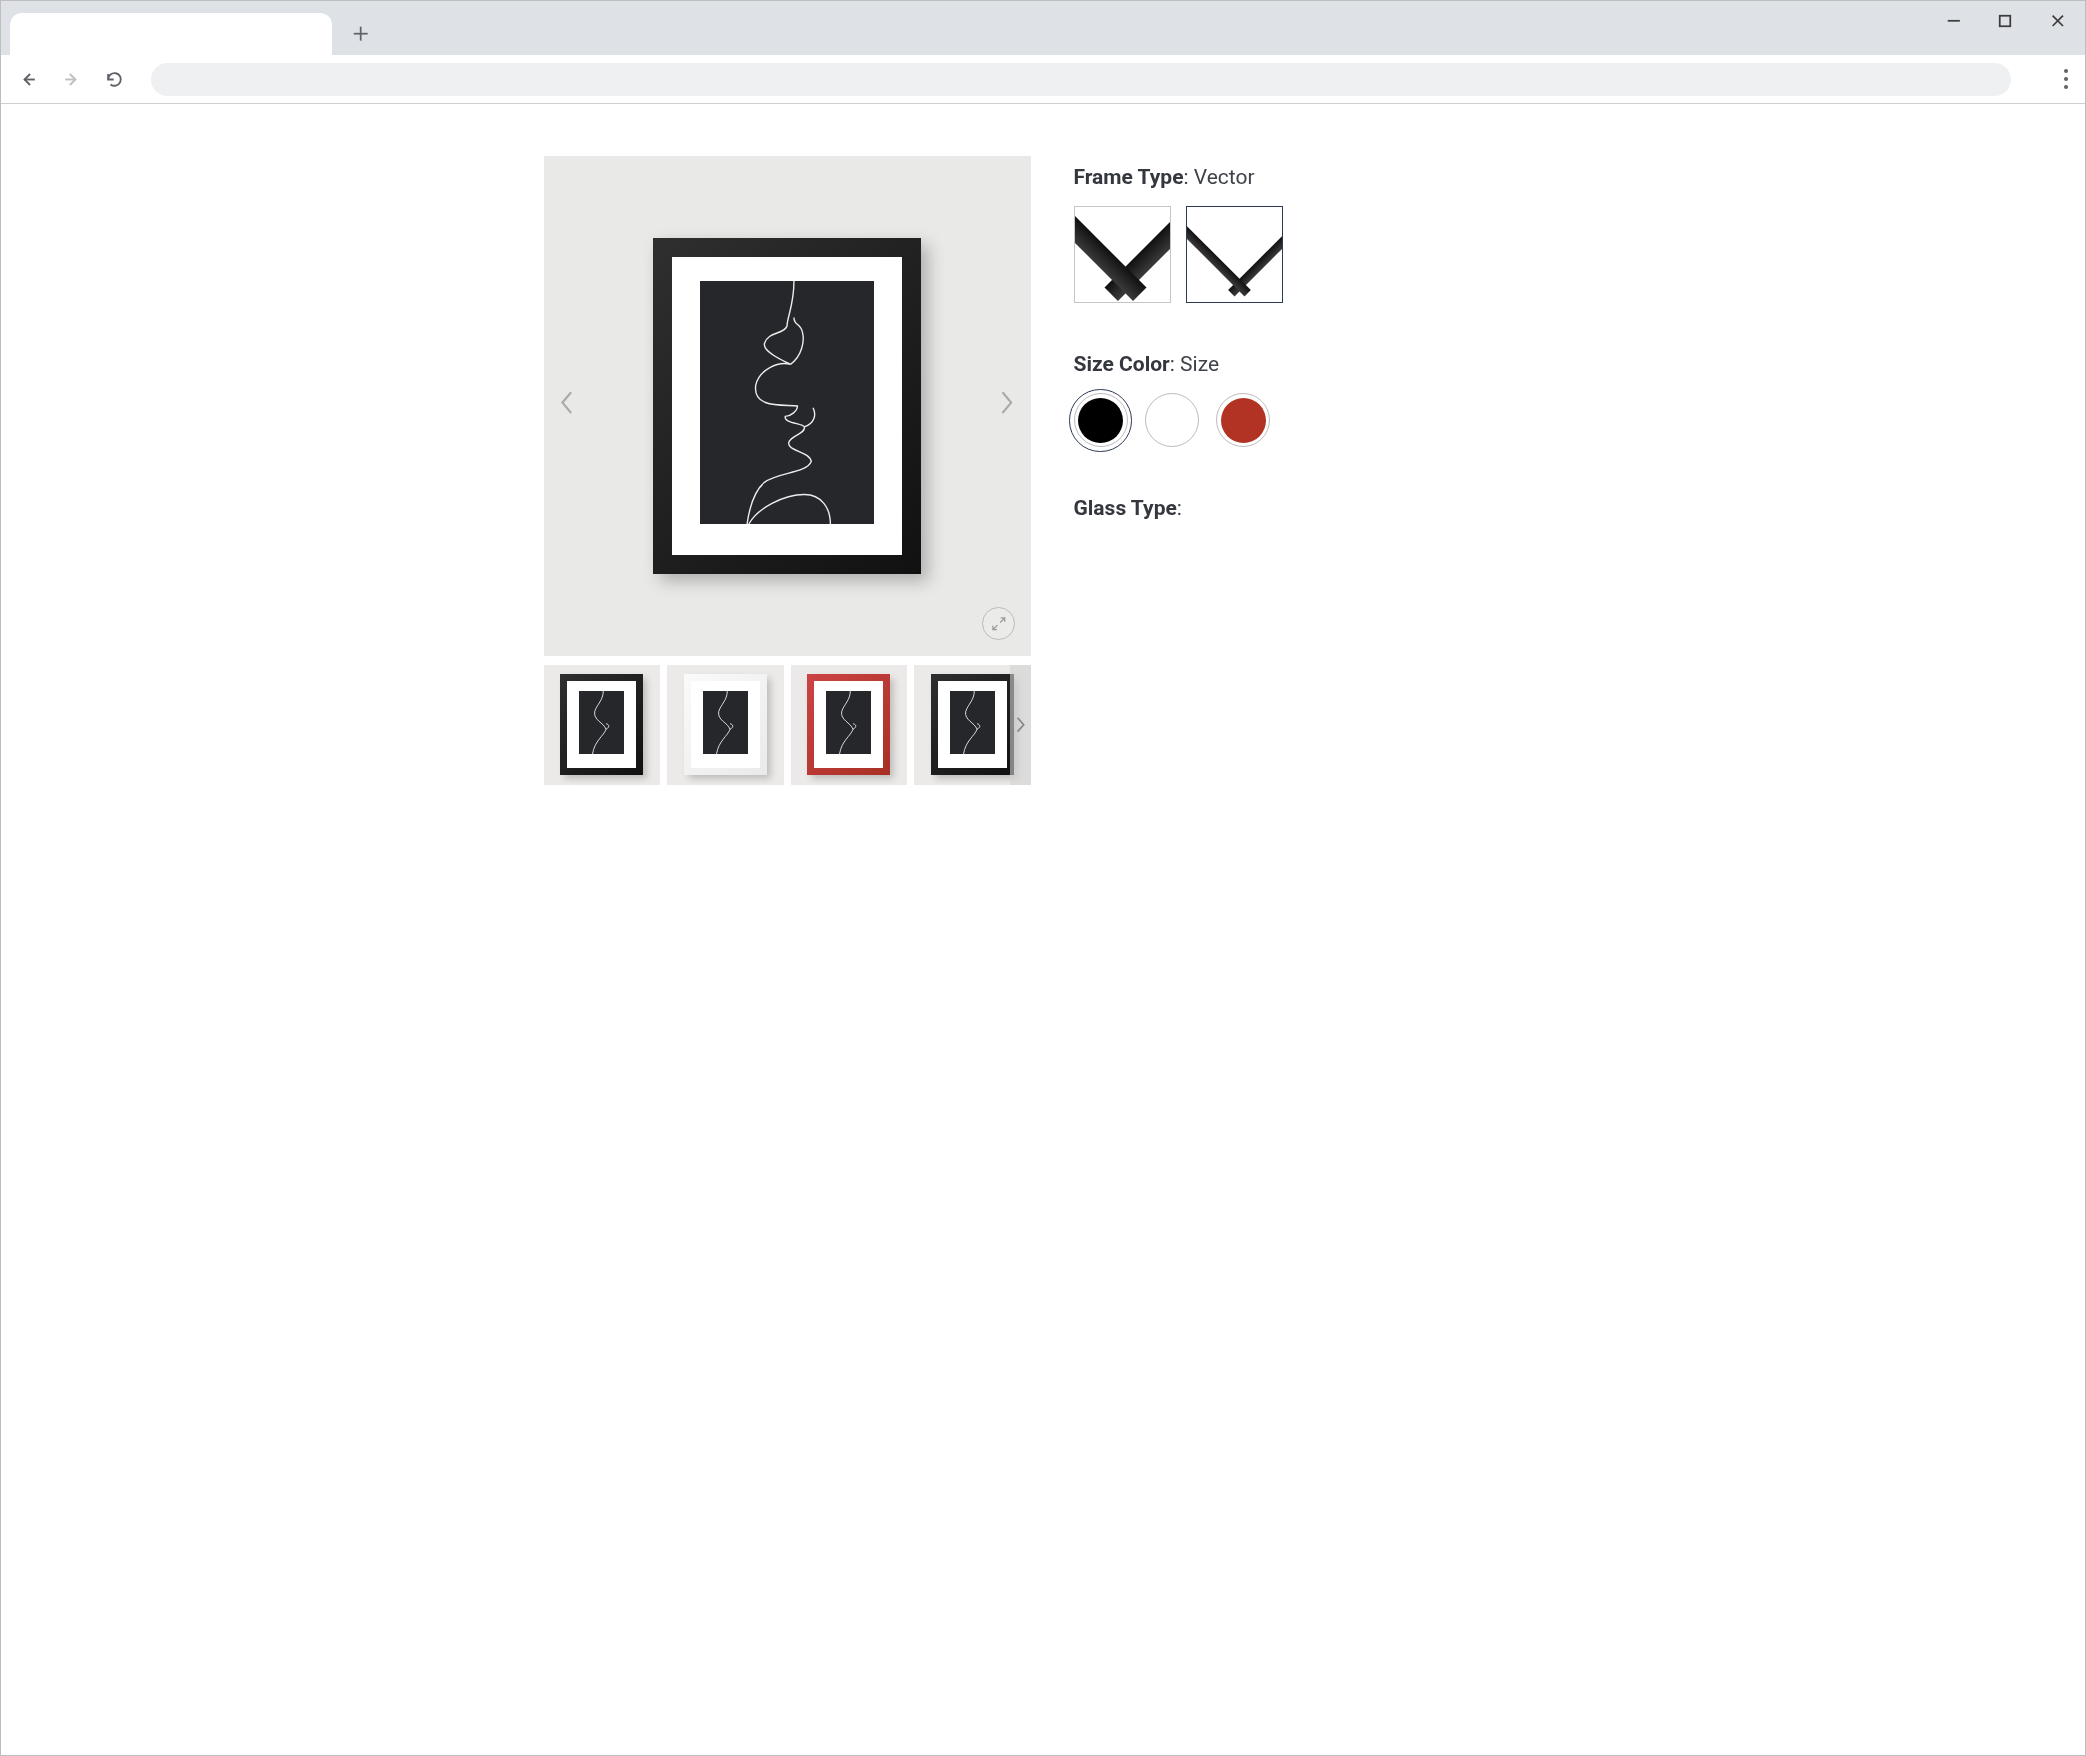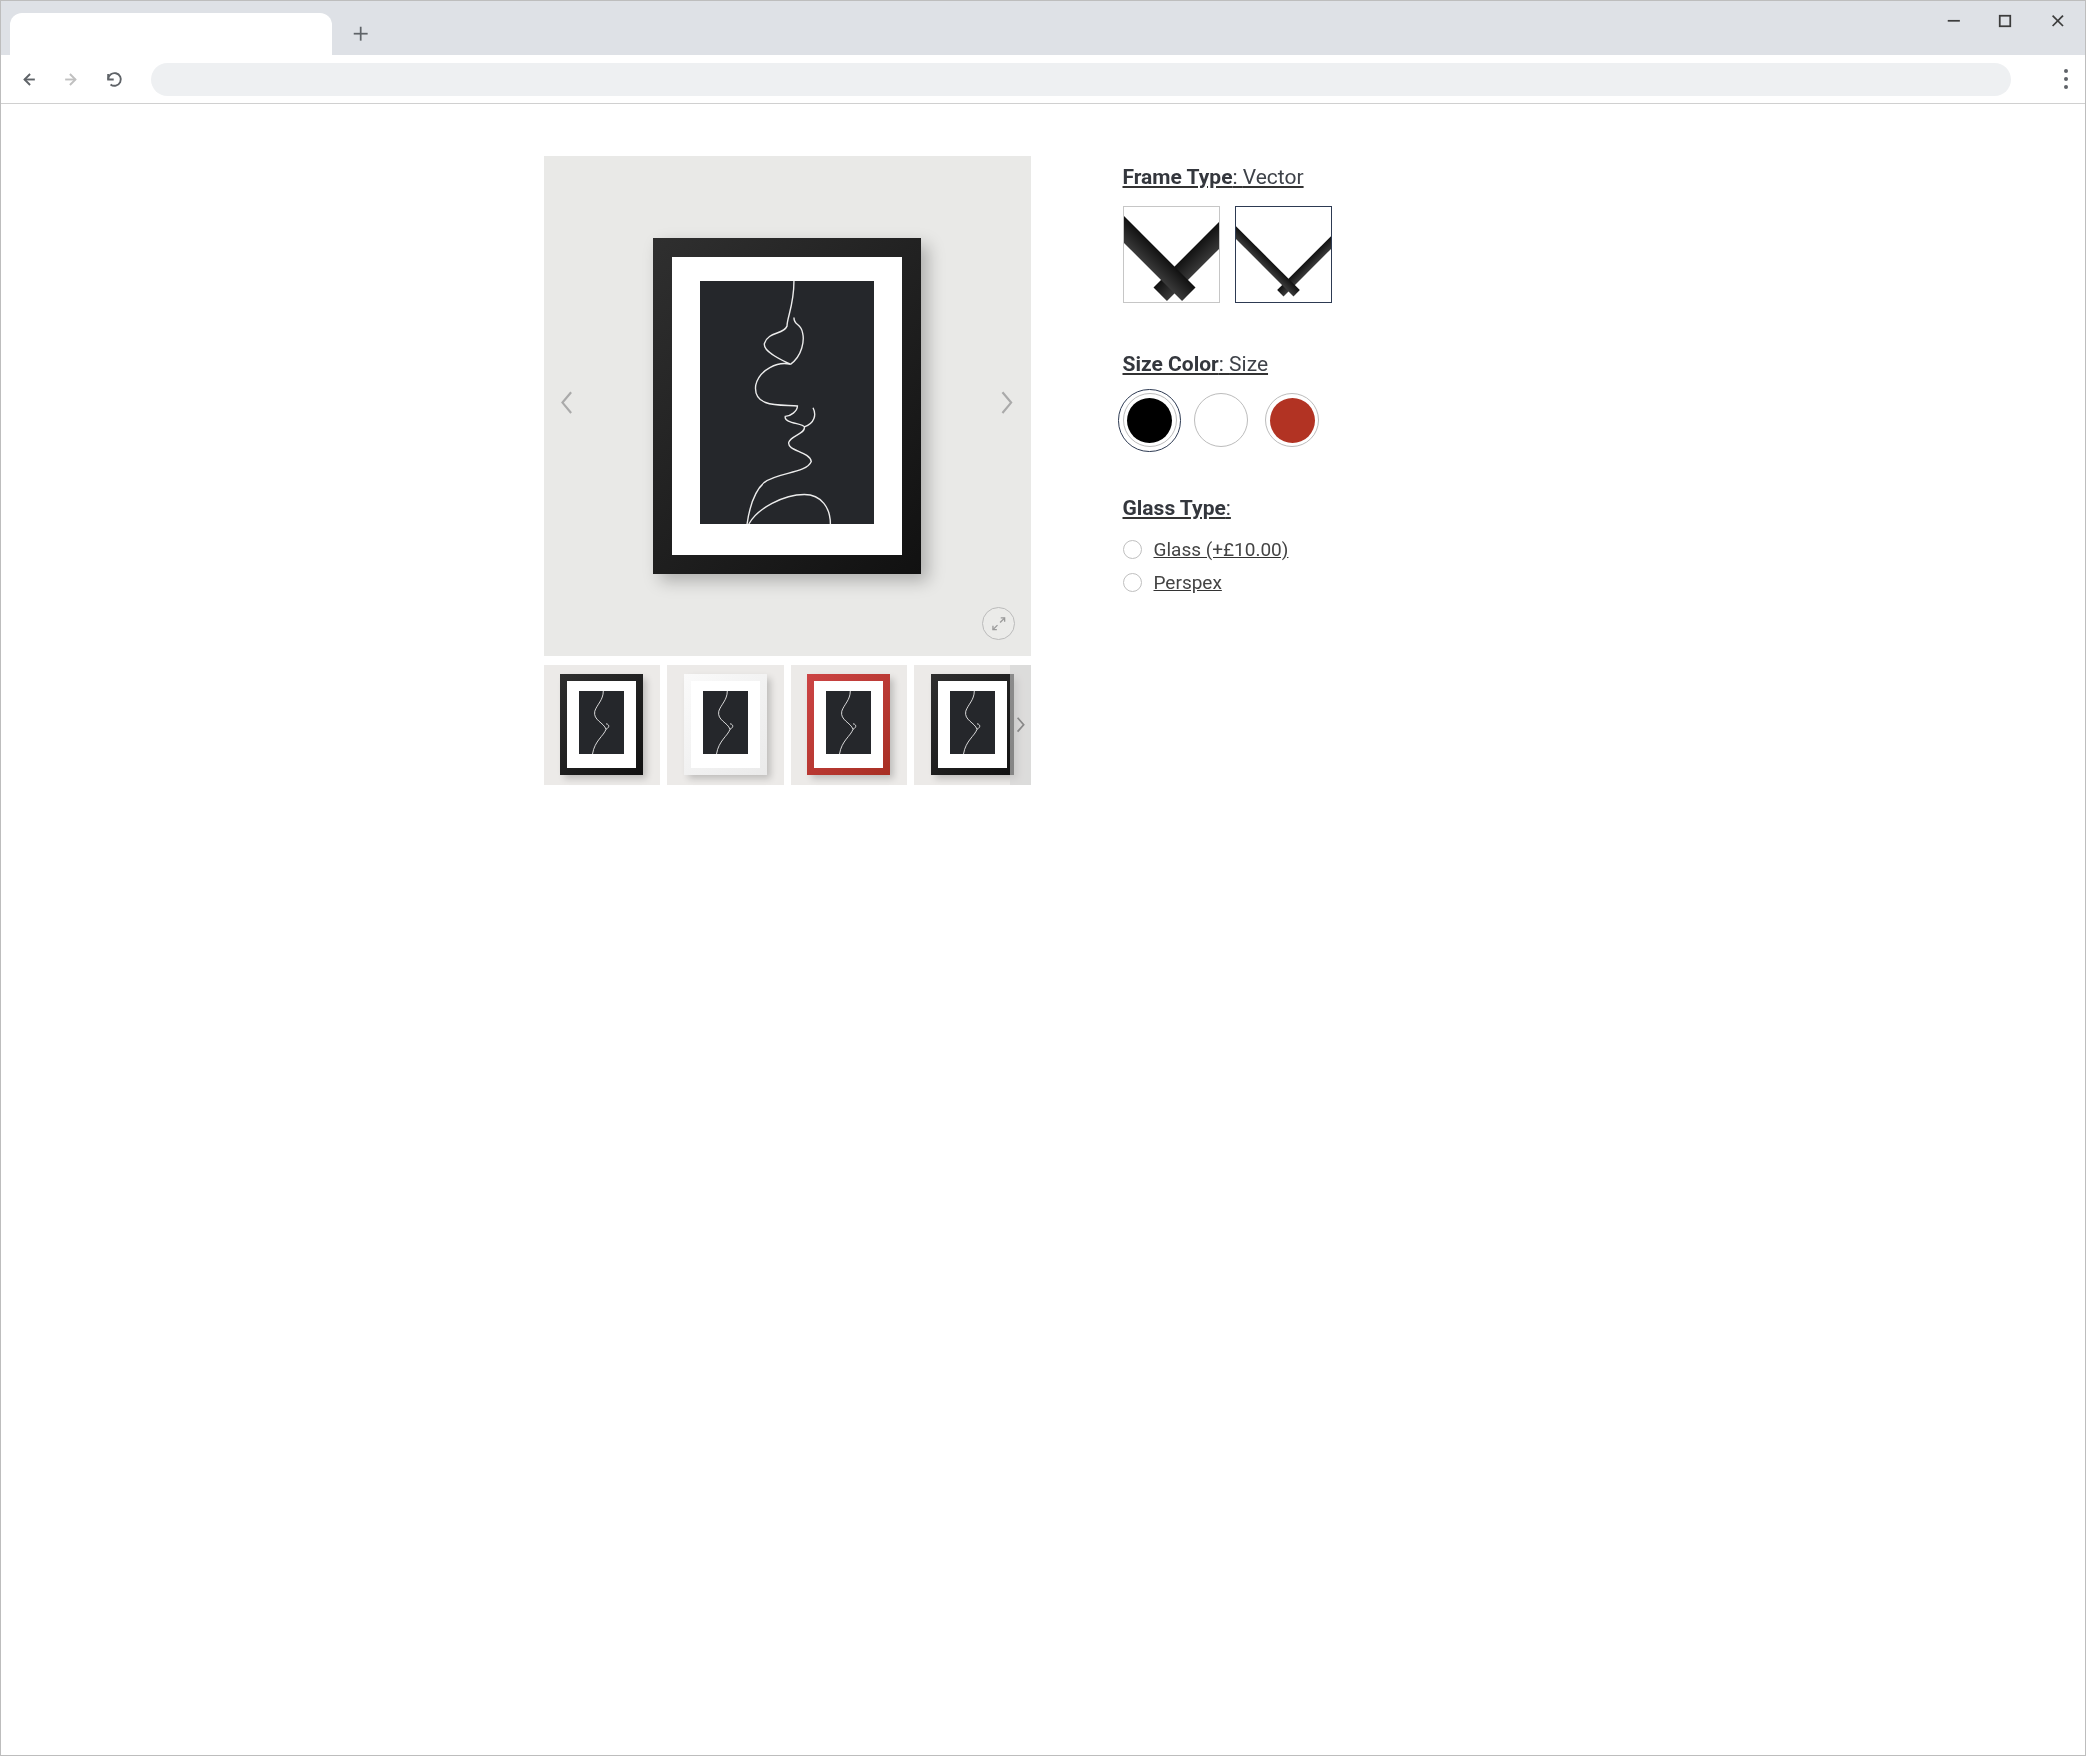--- a/index.html
+++ b/index.html
@@ -88,24 +88,23 @@
   }
 
   
   .page {
     flex: 1;
     overflow: auto;
     padding: 52px 43px 35px 43px;
   }
   .product {
     display: flex;
-    gap: 92px;
+    gap: 43px;
     max-width: 999px;
     margin: 0 auto;
-    text-decoration: underline;
   }
 
   
   .gallery {
     width: 487px;
     flex: 0 0 487px;
   }
   .main-image {
     background: #e9e9e7;
     width: 100%;
@@ -452,29 +451,19 @@
               </div>
           </div>
         </div>
 
 
         <div class="opt-group" style="margin-bottom:12px">
           <div class="opt-label">
             <b>Glass Type</b>:
             <span></span>
           </div>
-          <div>
-            <div class="radio-row">
-              <span class="radio"></span>
-              <span>Glass (+£10.00)</span>
-            </div>
-            <div class="radio-row">
-              <span class="radio"></span>
-              <span>Perspex</span>
-            </div>
-          </div>
         </div>
 
       </div>
     </div>
   </div>
 </div>
 
 
 </body></html>

